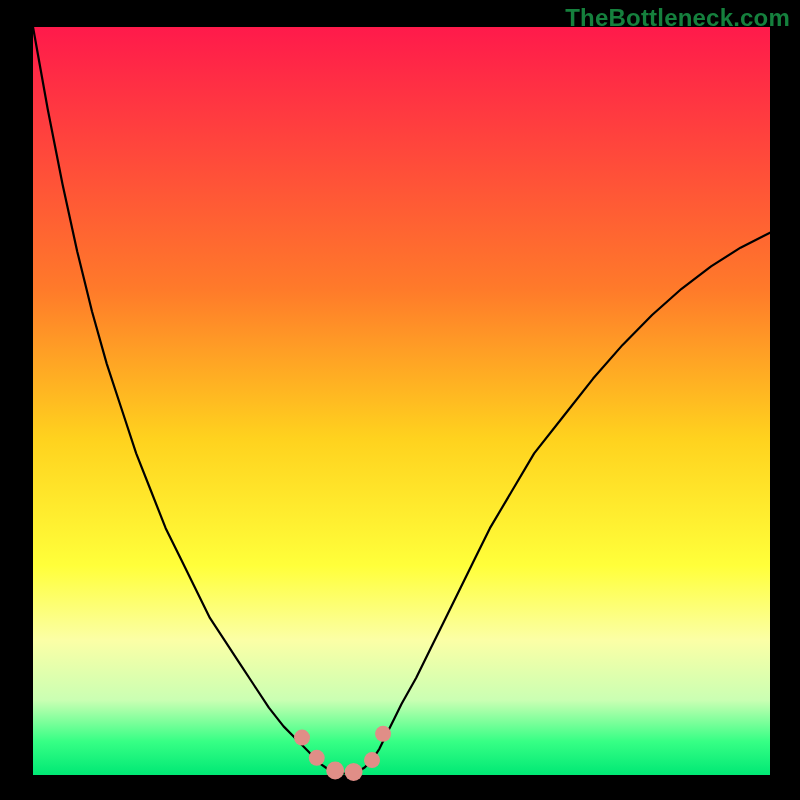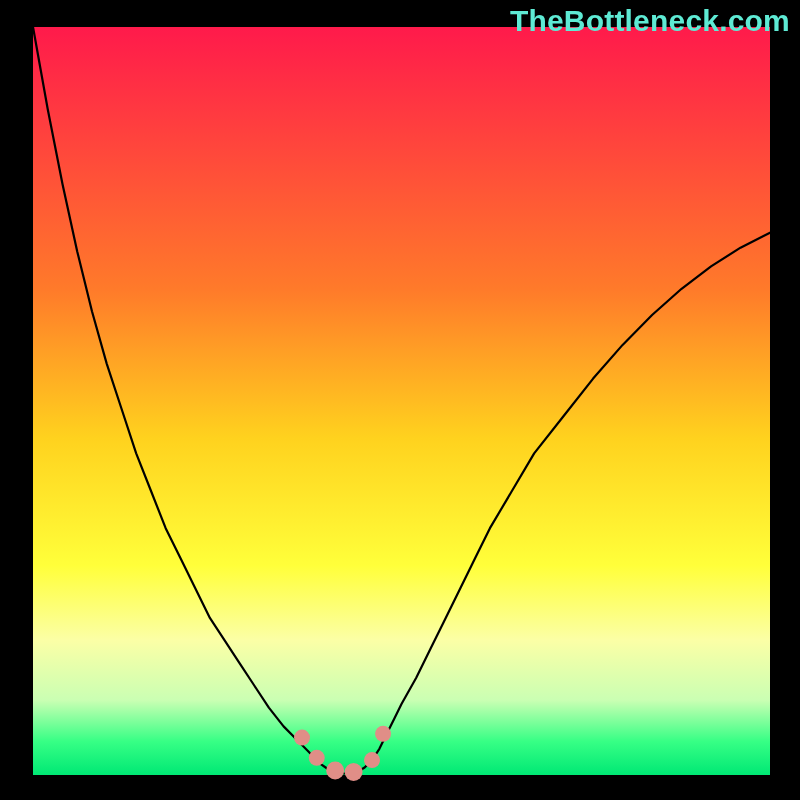--- a/index.html
+++ b/index.html
@@ -16,22 +16,22 @@
     left: 0;
     width: 800px;
     height: 800px;
     background: #000;
   }
   .watermark {
     position: absolute;
     top: 4px;
     right: 10px;
     font-family: Arial, Helvetica, sans-serif;
-    font-size: 30px;
-    color: #5eead4;
+    font-size: 24px;
+    color: #15803d;
     font-weight: 600;
     letter-spacing: 0.2px;
   }
   svg { display: block; }
 </style>
 </head>
 <body>
 
 <div class="frame">
   <svg id="plot" width="800" height="800">

